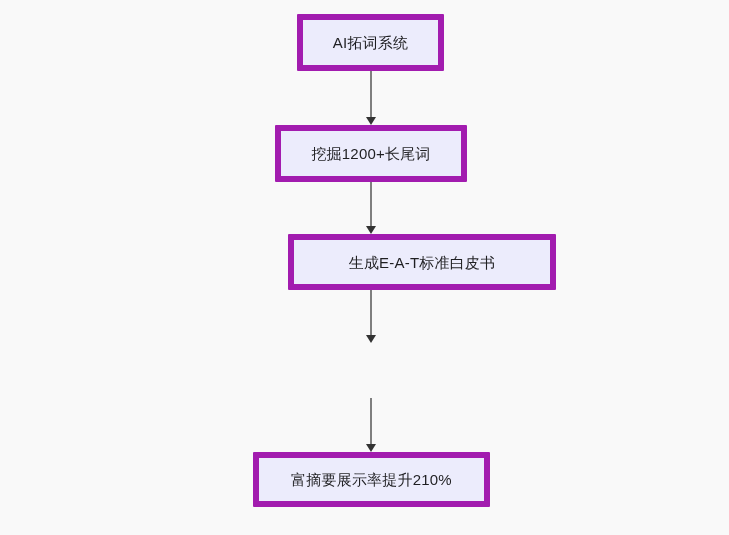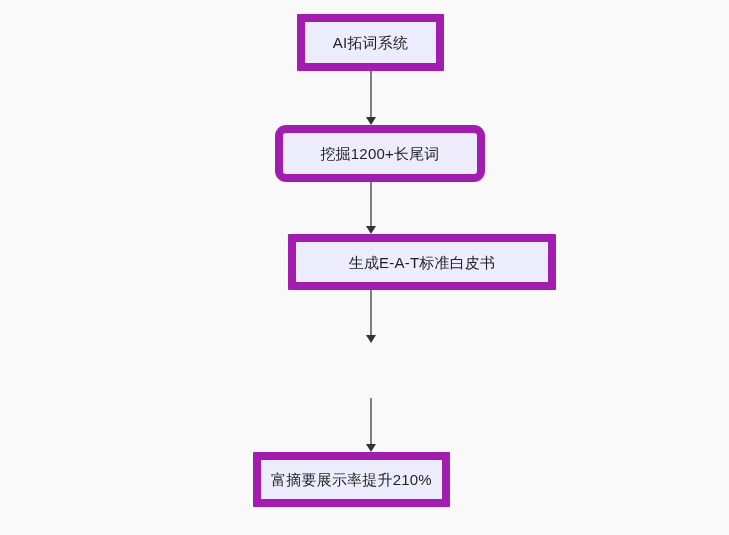--- a/index.html
+++ b/index.html
@@ -15,21 +15,21 @@
   }
   #flowchart {
     position: relative;
     width: 729px;
     height: 535px;
   }
   .node {
     position: absolute;
     box-sizing: border-box;
     background: #ececfc;
-    border: 8px solid #a21caf;
+    border: 6px solid #a21caf;
     border-radius: 1px;
     display: flex;
     align-items: center;
     justify-content: center;
     color: #1f1f22;
     font-size: 15px;
     line-height: 1;
     letter-spacing: 0.2px;
     white-space: nowrap;
   }
@@ -69,17 +69,17 @@
   <div class="edge" id="edge-2" style="left: 370px; top: 290px; width: 2px; height: 53px;">
     <div class="edge-line" style="height: 47px;"></div>
     <div class="edge-head" style="top: 45px;"></div>
   </div>
   <div class="edge" id="edge-3" style="left: 370px; top: 398px; width: 2px; height: 54px;">
     <div class="edge-line" style="height: 48px;"></div>
     <div class="edge-head" style="top: 46px;"></div>
   </div>
 
   <div class="node" id="node-0" style="left: 297px; top: 14px; width: 147px; height: 57px;">AI拓词系统</div>
-  <div class="node" id="node-1" style="left: 275px; top: 125px; width: 210px; height: 57px; border-radius: 11px;">挖掘1200+长尾词</div>
+  <div class="node" id="node-1" style="left: 275px; top: 125px; width: 192px; height: 57px;">挖掘1200+长尾词</div>
   <div class="node" id="node-2" style="left: 260px; top: 234px; width: 268px; height: 56px; margin-left: 28px;">生成E-A-T标准白皮书</div>
-  <div class="node" id="node-4" style="left: 253px; top: 452px; width: 197px; height: 55px;">富摘要展示率提升210%</div>
+  <div class="node" id="node-4" style="left: 253px; top: 452px; width: 237px; height: 55px;">富摘要展示率提升210%</div>
 
 </div>
 
 </body></html>

